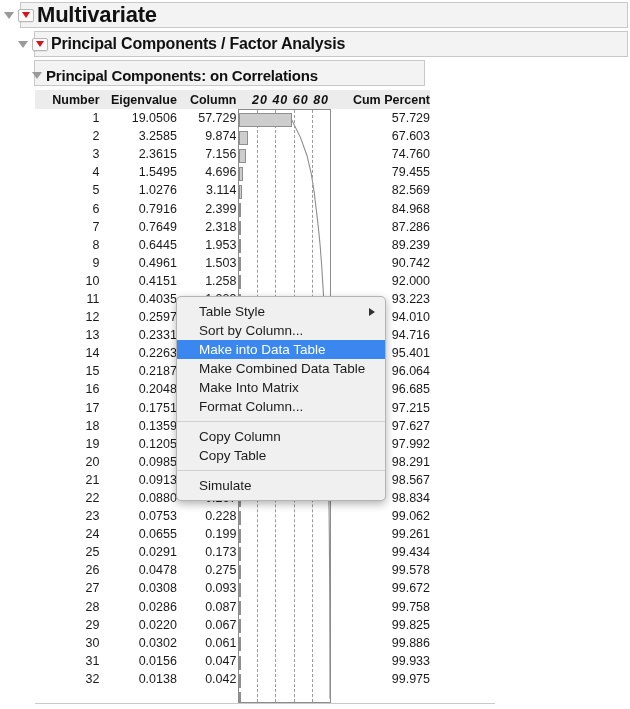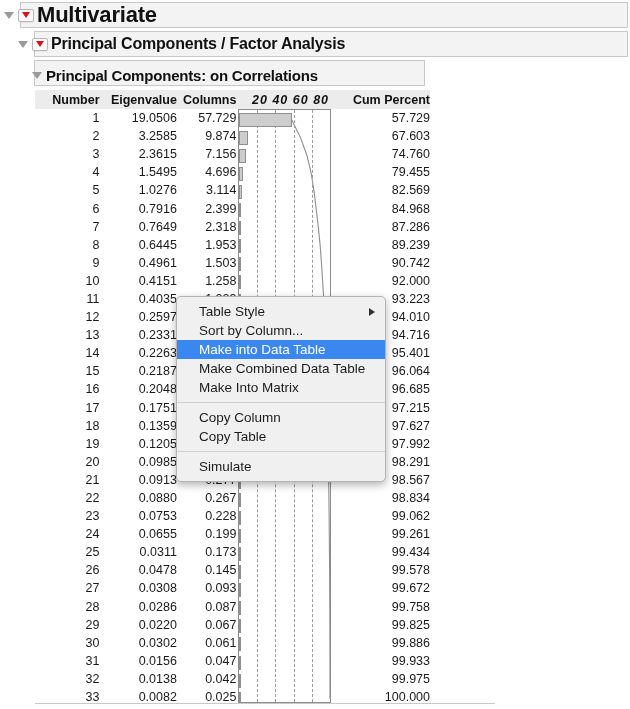--- a/index.html
+++ b/index.html
@@ -117,21 +117,21 @@
 
 <div class="outline-row" id="row3">
   <span class="tri"></span>
   <span class="outline-title">Principal Components: on Correlations</span>
 </div>
 
 <div id="table-wrap">
   <div class="thead">
     <div class="c-num">Number</div>
     <div class="c-eig">Eigenvalue</div>
-    <div class="c-pct">Columns</div>
+    <div class="c-pct">Column</div>
     <div class="c-plot">20 40 60 80</div>
     <div class="c-cum">Cum Percent</div>
   </div>
   <div class="tbody" id="tbody">
       <div class="trow">
         <div class="c-num">1</div>
         <div class="c-eig">19.0506</div>
         <div class="c-pct">57.729</div>
         <div class="c-plot"></div>
         <div class="c-cum">57.729</div>
@@ -292,29 +292,29 @@
       </div>
       <div class="trow">
         <div class="c-num">24</div>
         <div class="c-eig">0.0655</div>
         <div class="c-pct">0.199</div>
         <div class="c-plot"></div>
         <div class="c-cum">99.261</div>
       </div>
       <div class="trow">
         <div class="c-num">25</div>
-        <div class="c-eig">0.0311</div>
+        <div class="c-eig">0.0291</div>
         <div class="c-pct">0.173</div>
         <div class="c-plot"></div>
         <div class="c-cum">99.434</div>
       </div>
       <div class="trow">
         <div class="c-num">26</div>
         <div class="c-eig">0.0478</div>
-        <div class="c-pct">0.145</div>
+        <div class="c-pct">0.275</div>
         <div class="c-plot"></div>
         <div class="c-cum">99.578</div>
       </div>
       <div class="trow">
         <div class="c-num">27</div>
         <div class="c-eig">0.0308</div>
         <div class="c-pct">0.093</div>
         <div class="c-plot"></div>
         <div class="c-cum">99.672</div>
       </div>
@@ -345,27 +345,20 @@
         <div class="c-pct">0.047</div>
         <div class="c-plot"></div>
         <div class="c-cum">99.933</div>
       </div>
       <div class="trow">
         <div class="c-num">32</div>
         <div class="c-eig">0.0138</div>
         <div class="c-pct">0.042</div>
         <div class="c-plot"></div>
         <div class="c-cum">99.975</div>
-      </div>
-      <div class="trow">
-        <div class="c-num">33</div>
-        <div class="c-eig">0.0082</div>
-        <div class="c-pct">0.025</div>
-        <div class="c-plot"></div>
-        <div class="c-cum">100.000</div>
       </div>
     </div>
 </div>
 
 <div id="plot">
   <svg id="curve" width="93" height="594">
       <polyline points="52.53,9.50 61.52,27.60 68.03,45.70 72.30,63.80 75.14,81.90 77.32,100.00 79.43,118.10 81.21,136.20 82.58,154.30 83.72,172.40 84.83,190.50 85.55,208.60 86.19,226.70 86.81,244.80 87.42,262.90 87.98,281.00 88.47,299.10 88.84,317.20 89.17,335.30 89.44,353.40 89.70,371.50 89.94,389.60 90.15,407.70 90.33,425.80 90.48,443.90 90.62,462.00 90.70,480.10 90.78,498.20 90.84,516.30 90.90,534.40 90.94,552.50 90.98,570.60 91.00,588.70" fill="none" stroke="#8e8e8e" stroke-width="1.1"></polyline>
     </svg>
 <div class="gridline" style="left: 18.2px;"></div>
     <div class="gridline" style="left: 36.4px;"></div>
@@ -418,20 +411,23 @@
     </div>
     <div class="mi sel">
       <span>Make into Data Table</span>
     </div>
     <div class="mi">
       <span>Make Combined Data Table</span>
     </div>
     <div class="mi">
       <span>Make Into Matrix</span>
     </div>
+    <div class="mi">
+      <span>Format Column...</span>
+    </div>
     <div class="msep"></div>
     <div class="mi">
       <span>Copy Column</span>
     </div>
     <div class="mi">
       <span>Copy Table</span>
     </div>
     <div class="msep"></div>
     <div class="mi">
       <span>Simulate</span>

